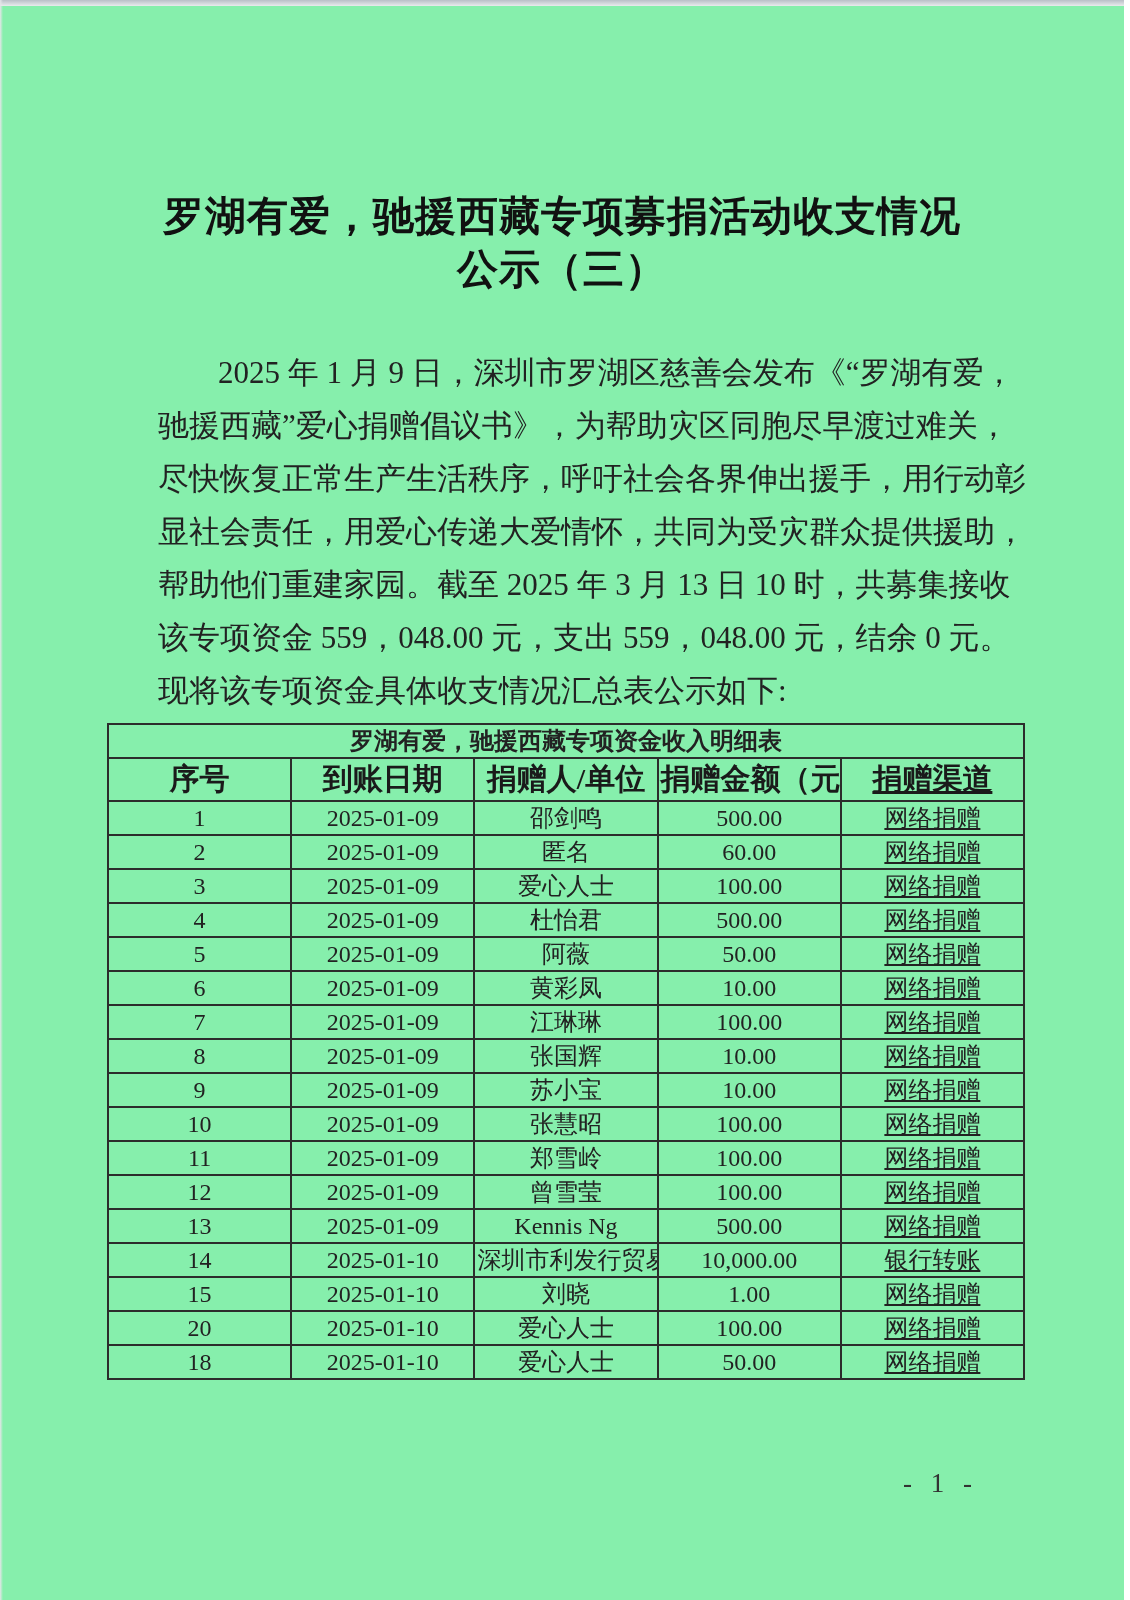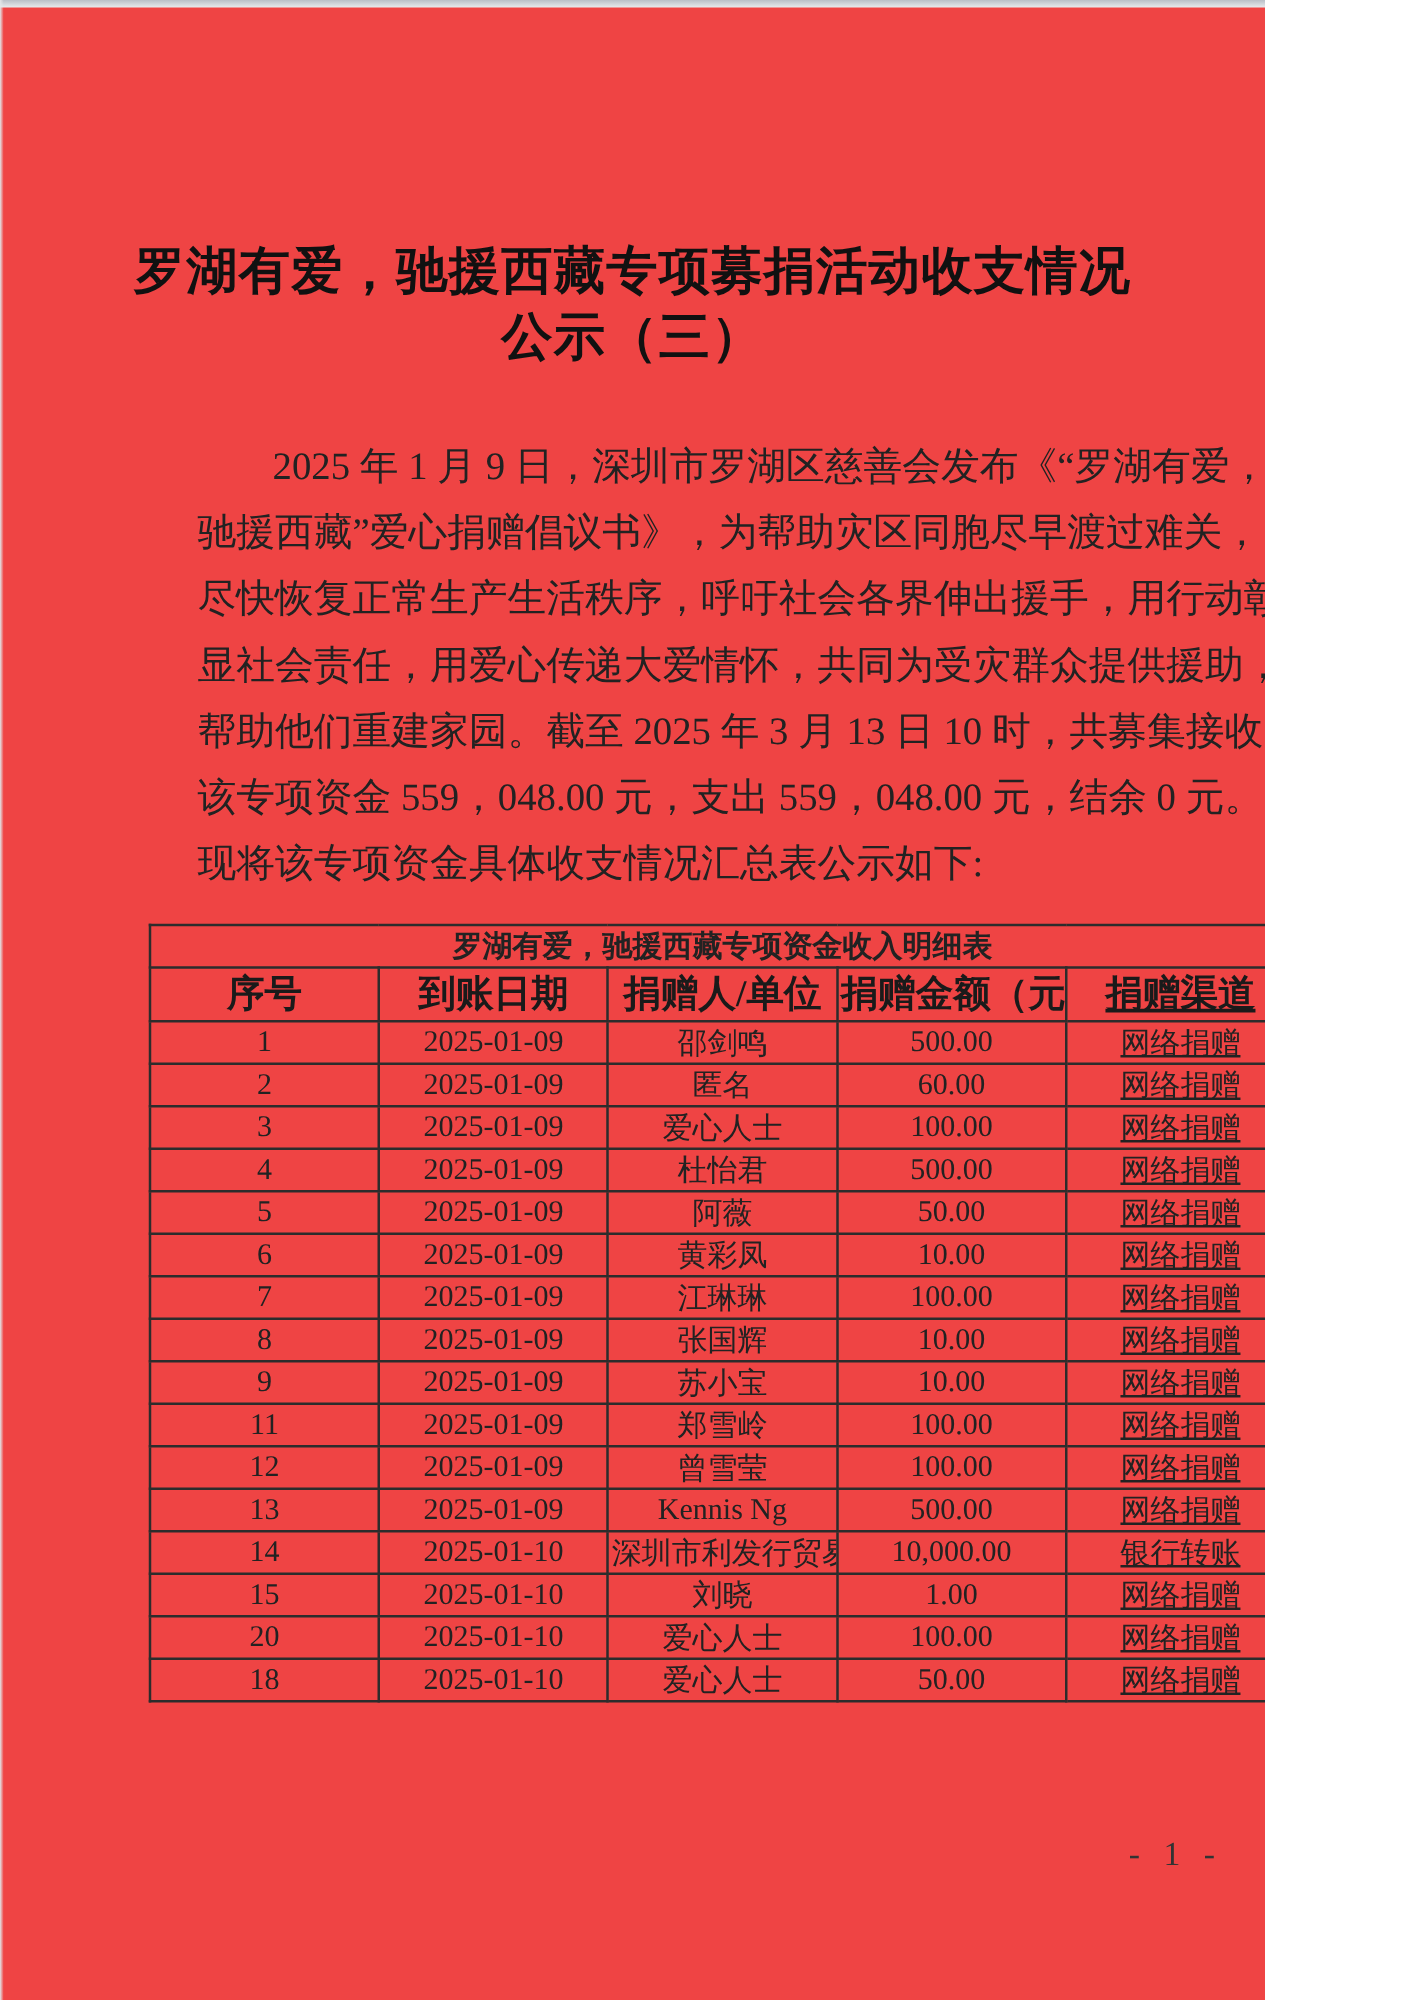--- a/index.html
+++ b/index.html
@@ -2,23 +2,23 @@
 <html><head>
 <meta charset="utf-8">
 <style>
   html, body {
     margin: 0;
     padding: 0;
     background: #ffffff;
   }
   .page {
     position: relative;
-    width: 1012px;
+    width: 1124px;
     height: 1600px;
-    background: #ef4444;
+    background: #86efac;
     overflow: hidden;
     font-family: "Liberation Serif", "DejaVu Serif", serif;
     color: #1c1c1c;
   }
   .scan-edge-top {
     position: absolute;
     top: 0; left: 0; right: 0;
     height: 6px;
     background: linear-gradient(#b9bfc7, #e9ebed);
   }
@@ -57,23 +57,22 @@
   .body-line.indent {
     padding-left: 60px;
   }
   .body-line.last-line {
     text-align: left;
     text-align-last: left;
   }
   .table-wrap {
     position: absolute;
     top: 723px;
-    left: 119px;
+    left: 107px;
     width: 918px;
-    margin-top: 16px;
   }
   table.donation {
     width: 100%;
     border-collapse: collapse;
     table-layout: fixed;
     font-family: "Liberation Serif", "DejaVu Serif", serif;
   }
   table.donation td, table.donation th {
     border: 2px solid #2c2c2c;
     text-align: center;
@@ -207,20 +206,27 @@
             <td class="w-channel">网络捐赠</td>
           </tr>
           <tr>
             <td class="w-seq">9</td>
             <td class="w-date">2025-01-09</td>
             <td class="w-donor">苏小宝</td>
             <td class="w-amount">10.00</td>
             <td class="w-channel">网络捐赠</td>
           </tr>
           <tr>
+            <td class="w-seq">10</td>
+            <td class="w-date">2025-01-09</td>
+            <td class="w-donor">张慧昭</td>
+            <td class="w-amount">100.00</td>
+            <td class="w-channel">网络捐赠</td>
+          </tr>
+          <tr>
             <td class="w-seq">11</td>
             <td class="w-date">2025-01-09</td>
             <td class="w-donor">郑雪岭</td>
             <td class="w-amount">100.00</td>
             <td class="w-channel">网络捐赠</td>
           </tr>
           <tr>
             <td class="w-seq">12</td>
             <td class="w-date">2025-01-09</td>
             <td class="w-donor">曾雪莹</td>

